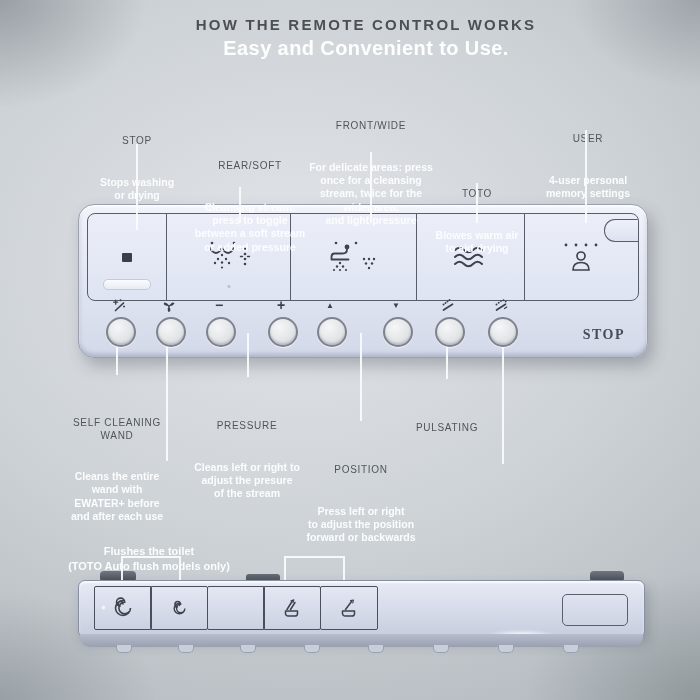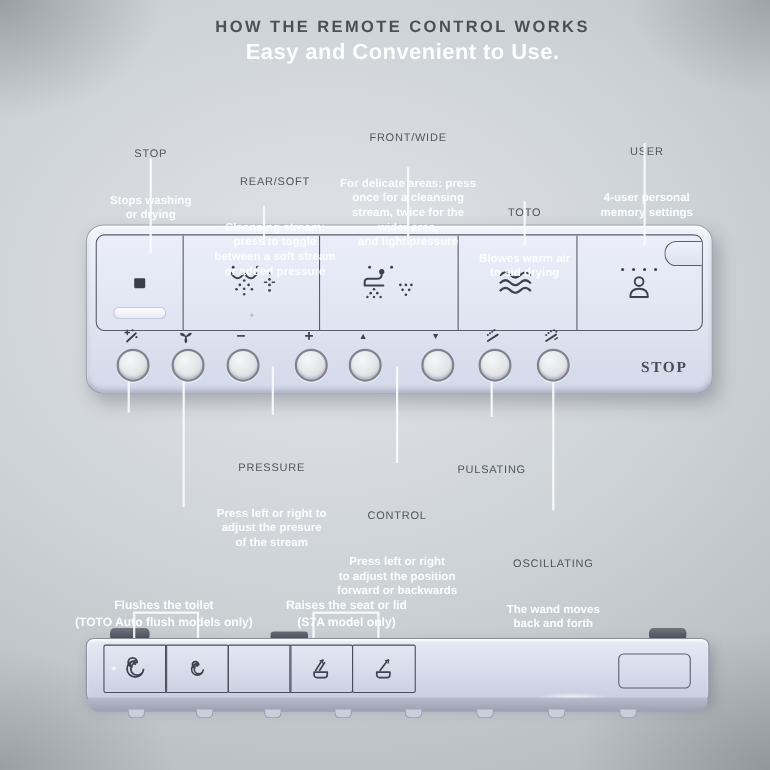--- a/index.html
+++ b/index.html
@@ -298,48 +298,47 @@
             <circle cx="12.2" cy="3.6" r=".95"></circle>
         </g>
         <path d="M11 10.5 l2.3 -1.5" stroke-width="1.2"></path>
       </svg>
     </span>
     <div class="sbtn" style="left:409px"></div>
 
     <span class="toto">STOP</span>
   </div>
 
+  <div class="co" id="co-selfclean">
+    <div class="co-h">SELF CLEANING
+WAND</div>
+    <div class="co-b">Cleans the entire
+wand with
+EWATER+ before
+and after each use</div>
+  </div>
   <div class="co" id="co-pressure">
     <div class="co-h">PRESSURE</div>
-    <div class="co-b">Press left or right to
+    <div class="co-b">Cleans left or right to
 adjust the presure
 of the stream</div>
   </div>
   <div class="co" id="co-position">
-    <div class="co-h">CONTROL</div>
+    <div class="co-h">POSITION</div>
     <div class="co-b">Press left or right
 to adjust the position
 forward or backwards</div>
   </div>
   <div class="co" id="co-pulsating">
     <div class="co-h">PULSATING</div>
   </div>
-  <div class="co" id="co-oscillating">
-    <div class="co-h">OSCILLATING</div>
-    <div class="co-b">The wand moves
-back and forth</div>
-  </div>
 
   <div class="co" id="co-flush">
     <div class="base-label">Flushes the toilet
 (TOTO Auto flush models only)</div>
-  </div>
-  <div class="co" id="co-seat">
-    <div class="base-label">Raises the seat or lid
-(S7A model only)</div>
   </div>
   <div class="bracket" id="br-flush"></div>
   <div class="bracket" id="br-seat"></div>
 
   <div class="base">
     <div class="knob" id="knob-l"></div>
     <div id="tab-m"></div>
     <div class="knob" id="knob-r"></div>
     <div class="base-face"></div>
 

